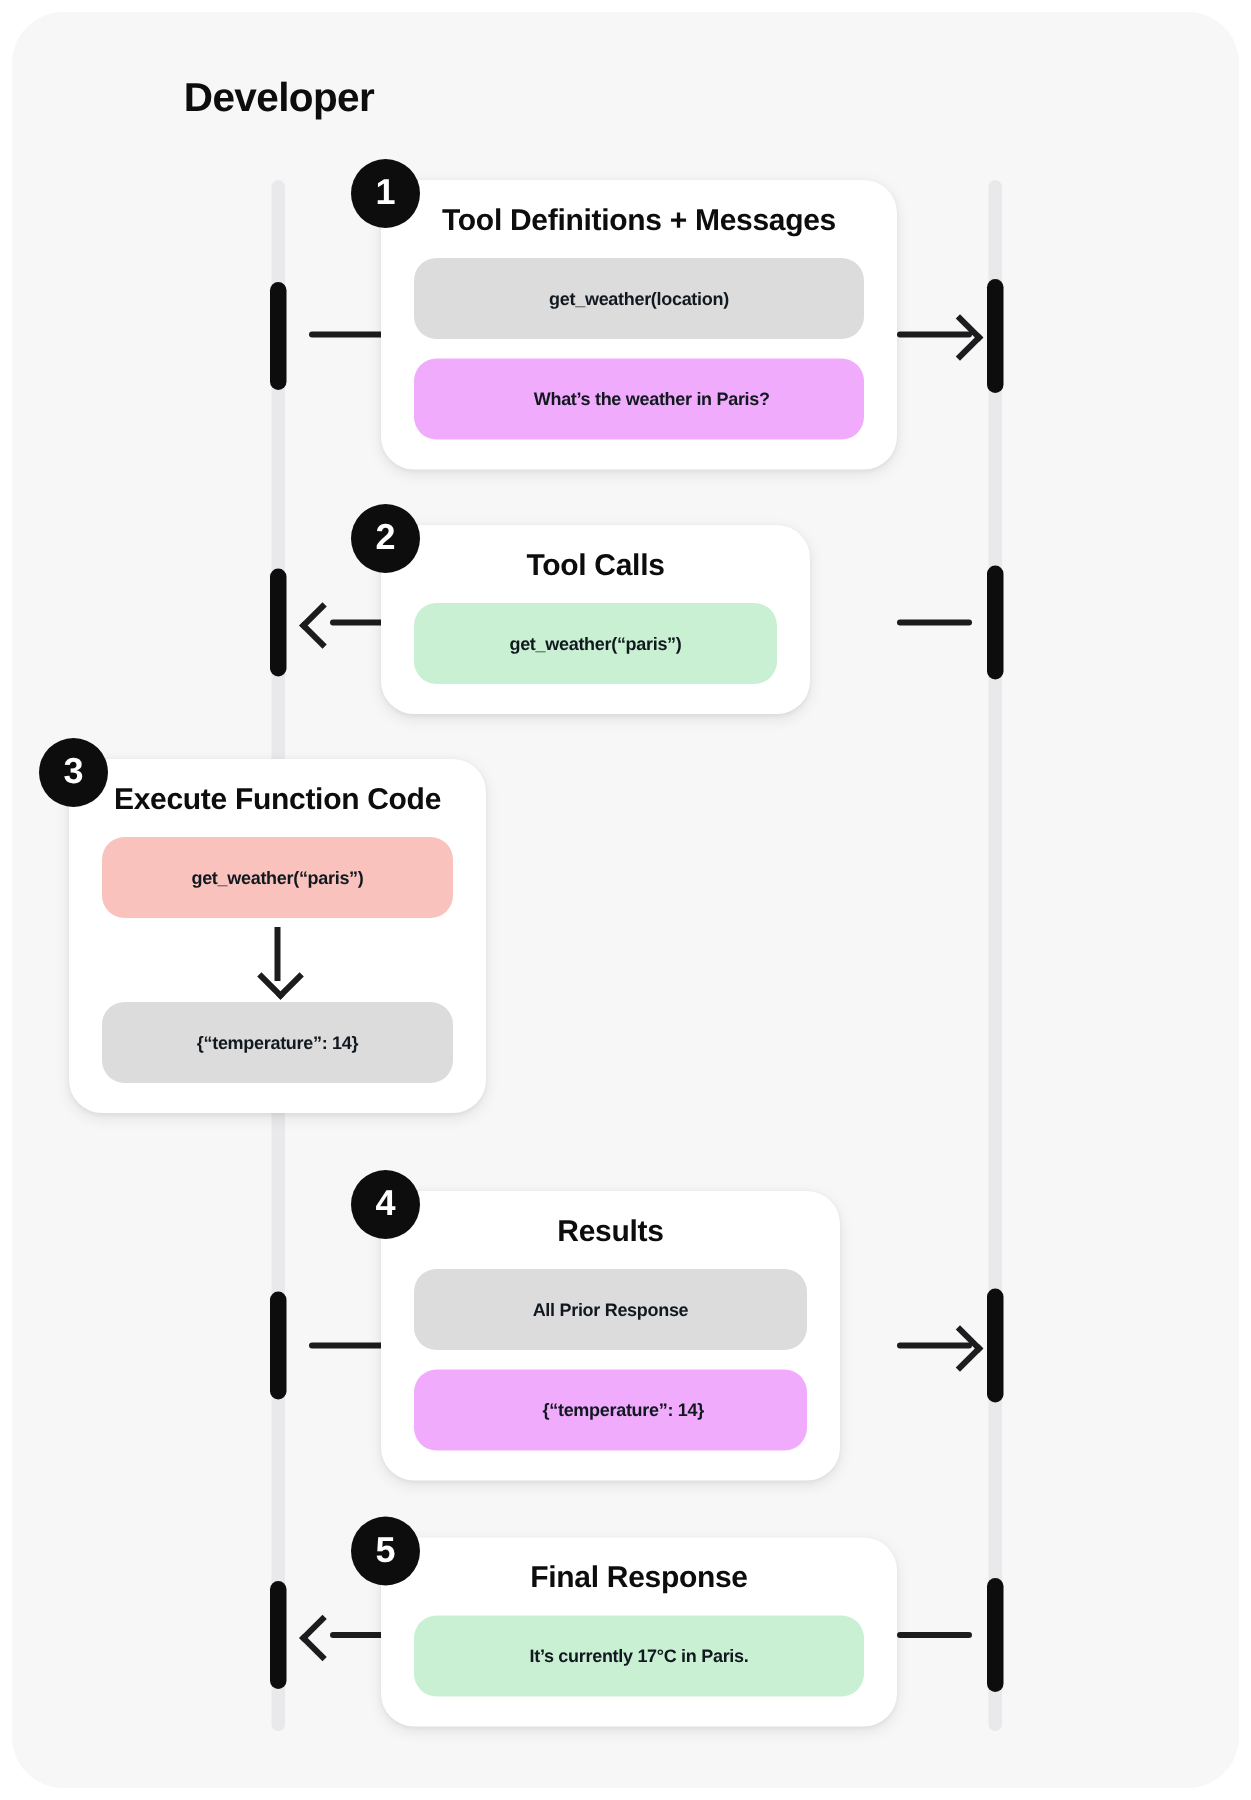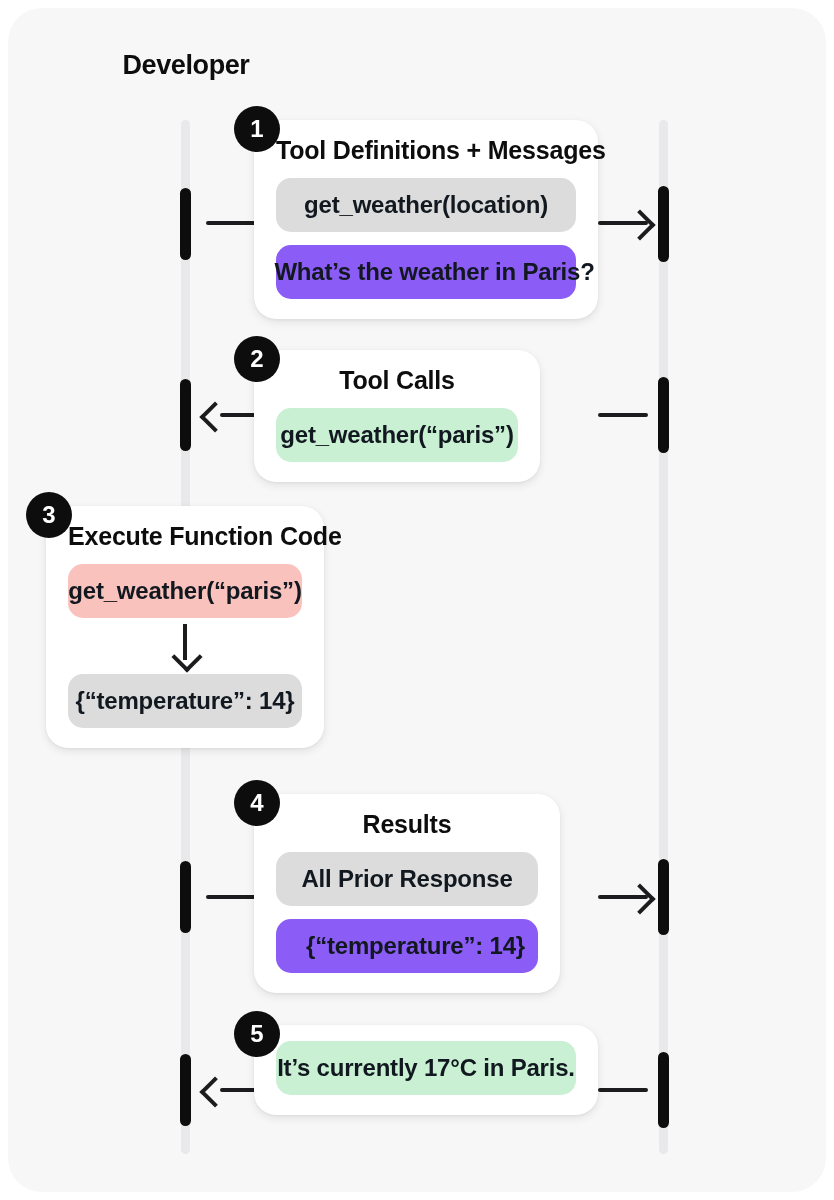--- a/index.html
+++ b/index.html
@@ -79,43 +79,43 @@
   
   .card {
     position: absolute;
     background: #ffffff;
     border-radius: 22px;
     box-shadow: 0 3px 10px rgba(0,0,0,0.09), 0 1px 3px rgba(0,0,0,0.05);
     box-sizing: border-box;
     padding: 16px 22px 20px 22px;
   }
   .card-title {
-    font-size: 25px;
+    font-size: 20px;
     font-weight: 700;
     color: #0d0d0d;
     text-align: center;
     letter-spacing: -0.2px;
     margin-bottom: 13px;
     white-space: nowrap;
   }
   .pill {
     border-radius: 15px;
     height: 54px;
     display: flex;
     align-items: center;
     justify-content: center;
-    font-size: 24px;
+    font-size: 12px;
     font-weight: 700;
     color: #11181f;
     letter-spacing: -0.2px;
     white-space: nowrap;
   }
   .pill + .pill { margin-top: 13px; }
   .pill.gray  { background: #dcdcdc; }
-  .pill.blue  { background: #8b5cf6; padding-left: 17px; }
+  .pill.blue  { background: #f0abfc; padding-left: 17px; }
   .pill.green { background: #c9f0d3; }
   .pill.pink  { background: #f9c2bd; }
 
   
   .badge {
     position: absolute;
     width: 46px;
     height: 46px;
     border-radius: 50%;
     background: #0d0d0d;
@@ -211,16 +211,17 @@
     <div class="pill blue">{“temperature”: 14}</div>
   </div>
 
   <div class="activation dev" style="top:1046px; height:72px;"></div>
   <div class="activation model" style="top:1044px; height:76px;"></div>
   <div class="connector" style="left:212px; top:1080px; width:38px;"></div>
   <div class="connector" style="left:590px; top:1080px; width:50px;"></div>
   <div class="arrowhead left" style="left:196px; top:1073px;"></div>
   <div class="badge" style="left:226px; top:1003px;">5</div>
   <div class="card" style="left:246px; top:1017px; width:344px;">
+    <div class="card-title">Final Response</div>
     <div class="pill green">It’s currently 17°C in Paris.</div>
   </div>
 
 </div>
 
 </body></html>

